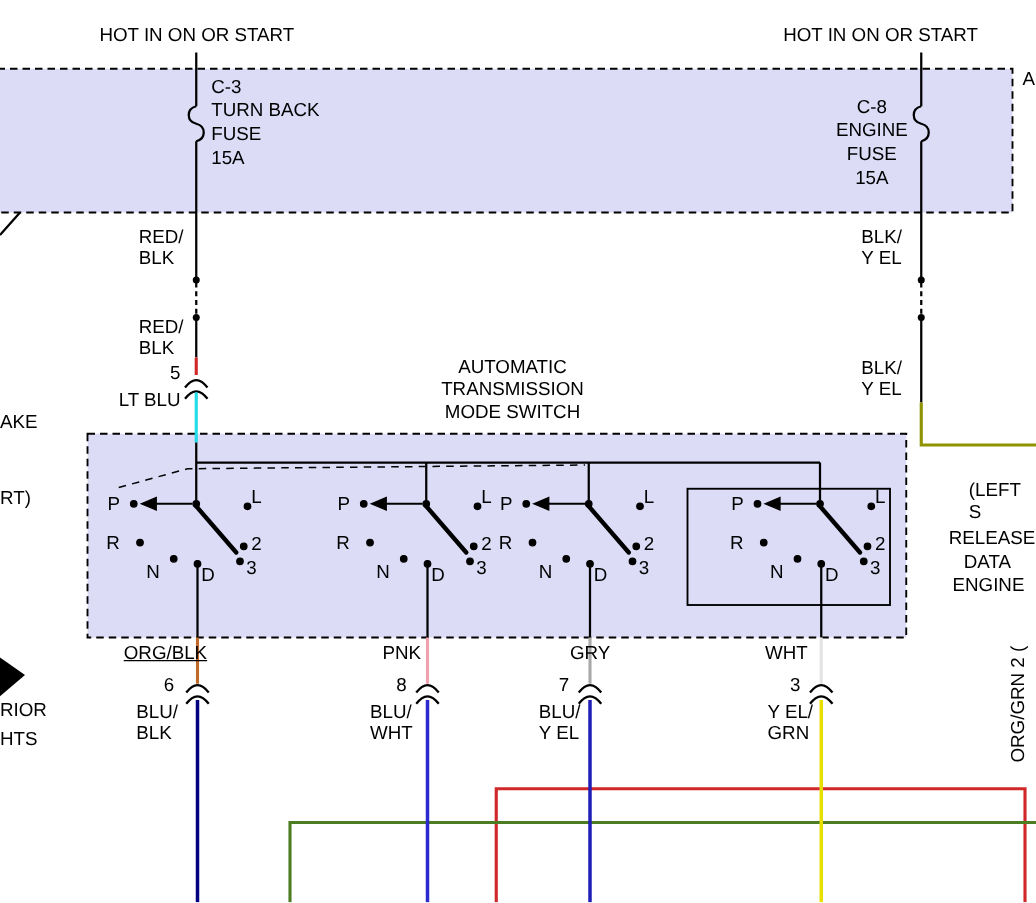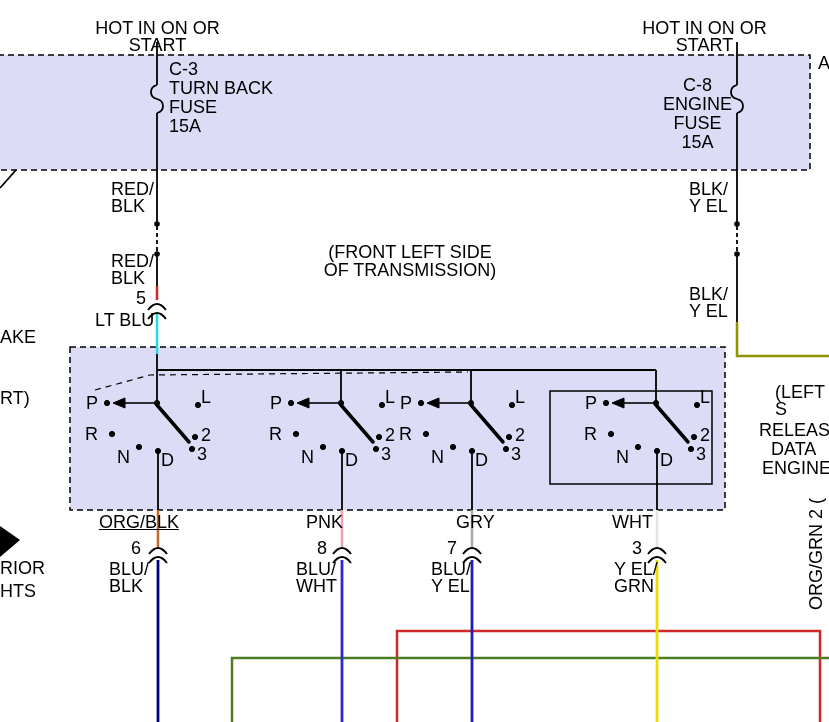--- a/index.html
+++ b/index.html
@@ -1,17 +1,17 @@
 <!DOCTYPE html>
 <html><head>
 <meta charset="utf-8">
 <style>
   html,body{margin:0;padding:0;background:#fff;}
   #stage{position:relative;width:829px;height:722px;background:#ffffff;overflow:hidden;
-         font-family:"Liberation Sans",sans-serif;font-size:18px;color:#000;}
+         font-family:"Liberation Sans",sans-serif;font-size:15px;color:#000;}
   .t{position:absolute;white-space:pre-line;line-height:17px;}
   .c{text-align:center;}
   .lh19{line-height:19px;}
   .rot{position:absolute;left:806px;top:610px;transform-origin:0 0;transform:rotate(-90deg);white-space:nowrap;}
   svg{position:absolute;left:0;top:0;}
 </style>
 </head>
 <body>
 
 <div id="stage">
@@ -168,22 +168,23 @@
   <div class="t" style="left:111px;top:253px;">RED/
 BLK</div>
   <div class="t" style="left:136px;top:290px;">5</div>
   <div class="t" style="left:95px;top:312px;">LT BLU</div>
 
   <div class="t" style="left:689px;top:181px;">BLK/
 Y EL</div>
   <div class="t" style="left:689px;top:286px;">BLK/
 Y EL</div>
 
-  <div class="t c" style="left:295px;top:243px;width:230px;line-height:18px;">(FRONT LEFT SIDE
-OF TRANSMISSION)</div>
+  <div class="t c" style="left:295px;top:285px;width:230px;line-height:18px;">AUTOMATIC
+TRANSMISSION
+MODE SWITCH</div>
 
   <div class="t" style="left:86px;top:395px;">P</div>
   <div class="t" style="left:85px;top:426px;">R</div>
   <div class="t" style="left:117px;top:449px;">N</div>
   <div class="t" style="left:161px;top:452px;">D</div>
   <div class="t" style="left:201px;top:389px;">L</div>
   <div class="t" style="left:201px;top:427px;">2</div>
   <div class="t" style="left:197px;top:446px;">3</div>
 
   <div class="t" style="left:270px;top:395px;">P</div>

